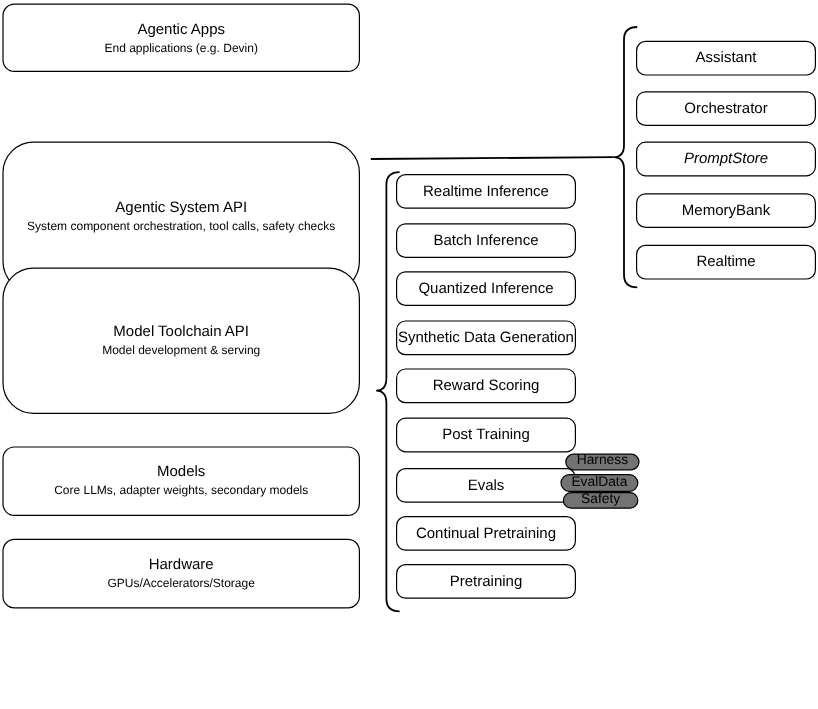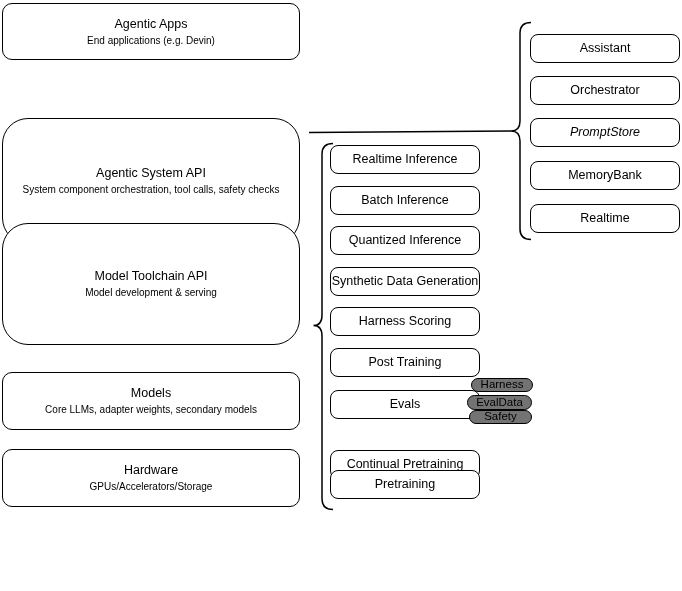--- a/index.html
+++ b/index.html
@@ -100,29 +100,29 @@
   <div class="box r8 midbox" style="top:186px;">
     <div class="label">Batch Inference</div>
   </div>
   <div class="box r8 midbox" style="top:226px;">
     <div class="label">Quantized Inference</div>
   </div>
   <div class="box r8 midbox" style="top:267px;">
     <div class="label">Synthetic Data Generation</div>
   </div>
   <div class="box r8 midbox" style="top:307px;">
-    <div class="label">Harness Scoring</div>
+    <div class="label">Reward Scoring</div>
   </div>
   <div class="box r8 midbox" style="top:348px;">
     <div class="label">Post Training</div>
   </div>
   <div class="box r8 midbox" style="top:390px;">
     <div class="label">Evals</div>
   </div>
-  <div class="box r8 midbox" style="top:450px;">
+  <div class="box r8 midbox" style="top:430px;">
     <div class="label">Continual Pretraining</div>
   </div>
   <div class="box r8 midbox" style="top:470px;">
     <div class="label">Pretraining</div>
   </div>
 
   <div class="pill" style="left:471px;top:378px;width:62px;height:14px;">Harness</div>
   <div class="pill" style="left:467px;top:395px;width:65px;height:15px;">EvalData</div>
   <div class="pill" style="left:469px;top:410px;width:63px;height:14px;text-align:right;">Safety</div>
 

